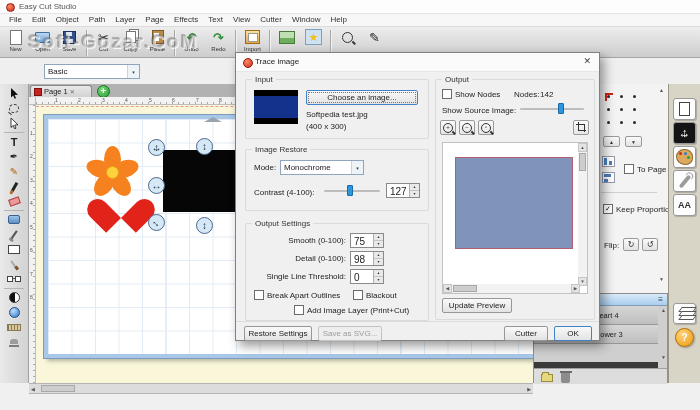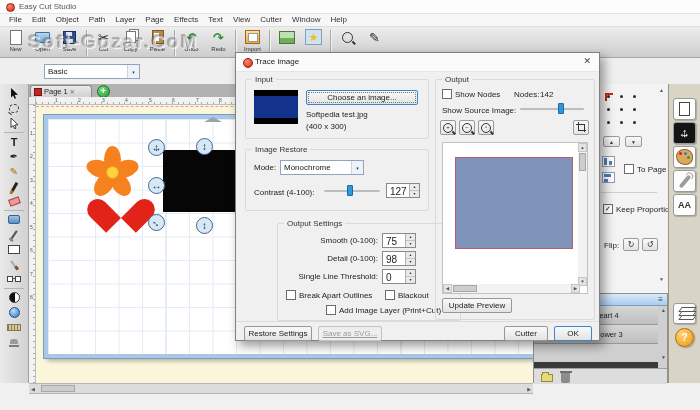--- a/index.html
+++ b/index.html
@@ -535,21 +535,21 @@
       </div>
       <div class="spin" style="left:140px;top:33px;width:34px;">
         <span class="v">127</span>
         <span class="st">
             <i>▴</i>
             <i>▾</i>
           </span>
       </div>
     </div>
 
-    <div class="gb" style="left:9px;top:170px;width:182px;height:96px;margin-left:32px;">
+    <div class="gb" style="left:9px;top:170px;width:182px;height:96px;">
       <span class="gl">Output Settings</span>
       <span class="tx" style="left:0;top:12px;width:100px;text-align:right;">Smooth (0-100):</span>
       <div class="spin" style="left:104px;top:9px;width:34px;">
         <span class="v">75</span>
         <span class="st">
             <i>▴</i>
             <i>▾</i>
           </span>
       </div>
       <span class="tx" style="left:0;top:30px;width:100px;text-align:right;">Detail (0-100):</span>
@@ -618,21 +618,21 @@
           <i style="width:9px;height:9px;">◀</i>
           <span class="sthumb" style="left:10px;top:1px;width:24px;height:7px;"></span>
           <i style="width:9px;height:9px;">▶</i>
         </div>
       </div>
       <div class="wbtn" style="left:6px;top:218px;width:70px;">Update Preview</div>
     </div>
 
     <div class="a" style="left:0;top:268px;width:363px;height:1px;background:#dcdcdc;"></div>
     <div class="wbtn" style="left:8px;top:273px;width:68px;">Restore Settings</div>
-    <div class="wbtn disabled" style="left:82px;top:273px;width:64px;text-decoration:underline;">Save as SVG...</div>
+    <div class="wbtn disabled" style="left:82px;top:273px;width:64px;">Save as SVG...</div>
     <div class="wbtn" style="left:268px;top:273px;width:44px;">Cutter</div>
     <div class="wbtn" style="left:318px;top:273px;width:38px;border-color:#3f83cc;">OK</div>
   </div>
 
   <div class="a" id="hscroll">
     <span class="tx" style="left:2px;top:2px;font-size:5px;color:#555;">◀</span>
     <span class="sthumb" style="left:12px;top:1px;width:34px;height:7px;"></span>
     <span class="tx" style="right:2px;left:auto;top:2px;font-size:5px;color:#555;">▶</span>
   </div>
 

